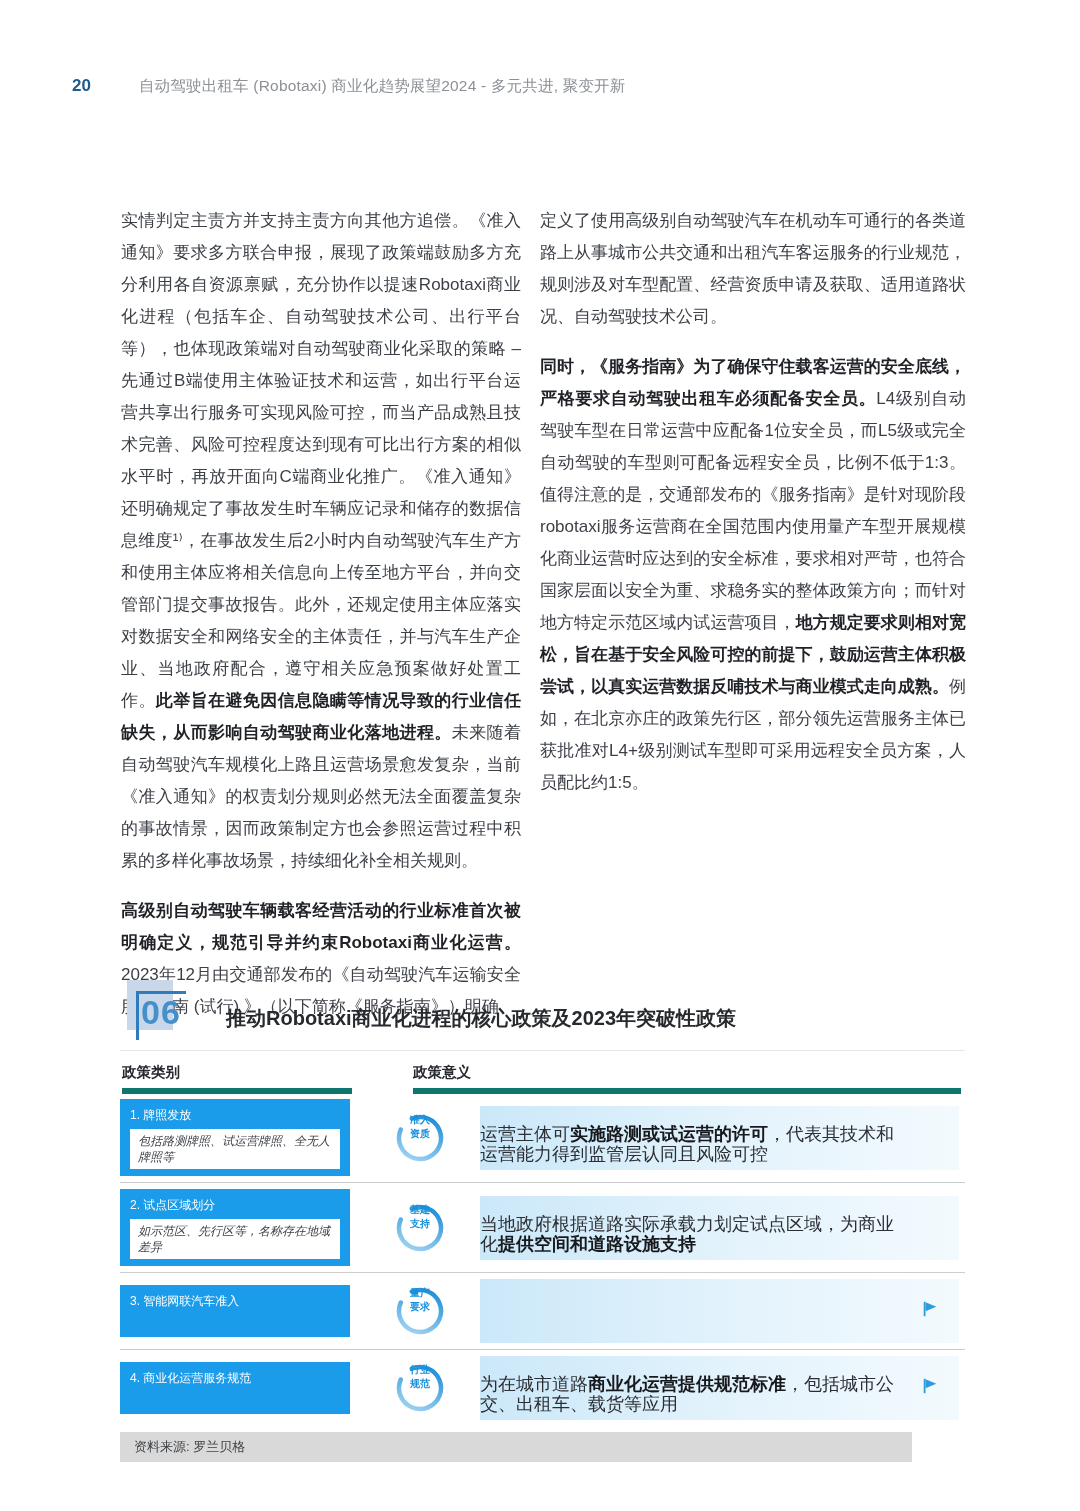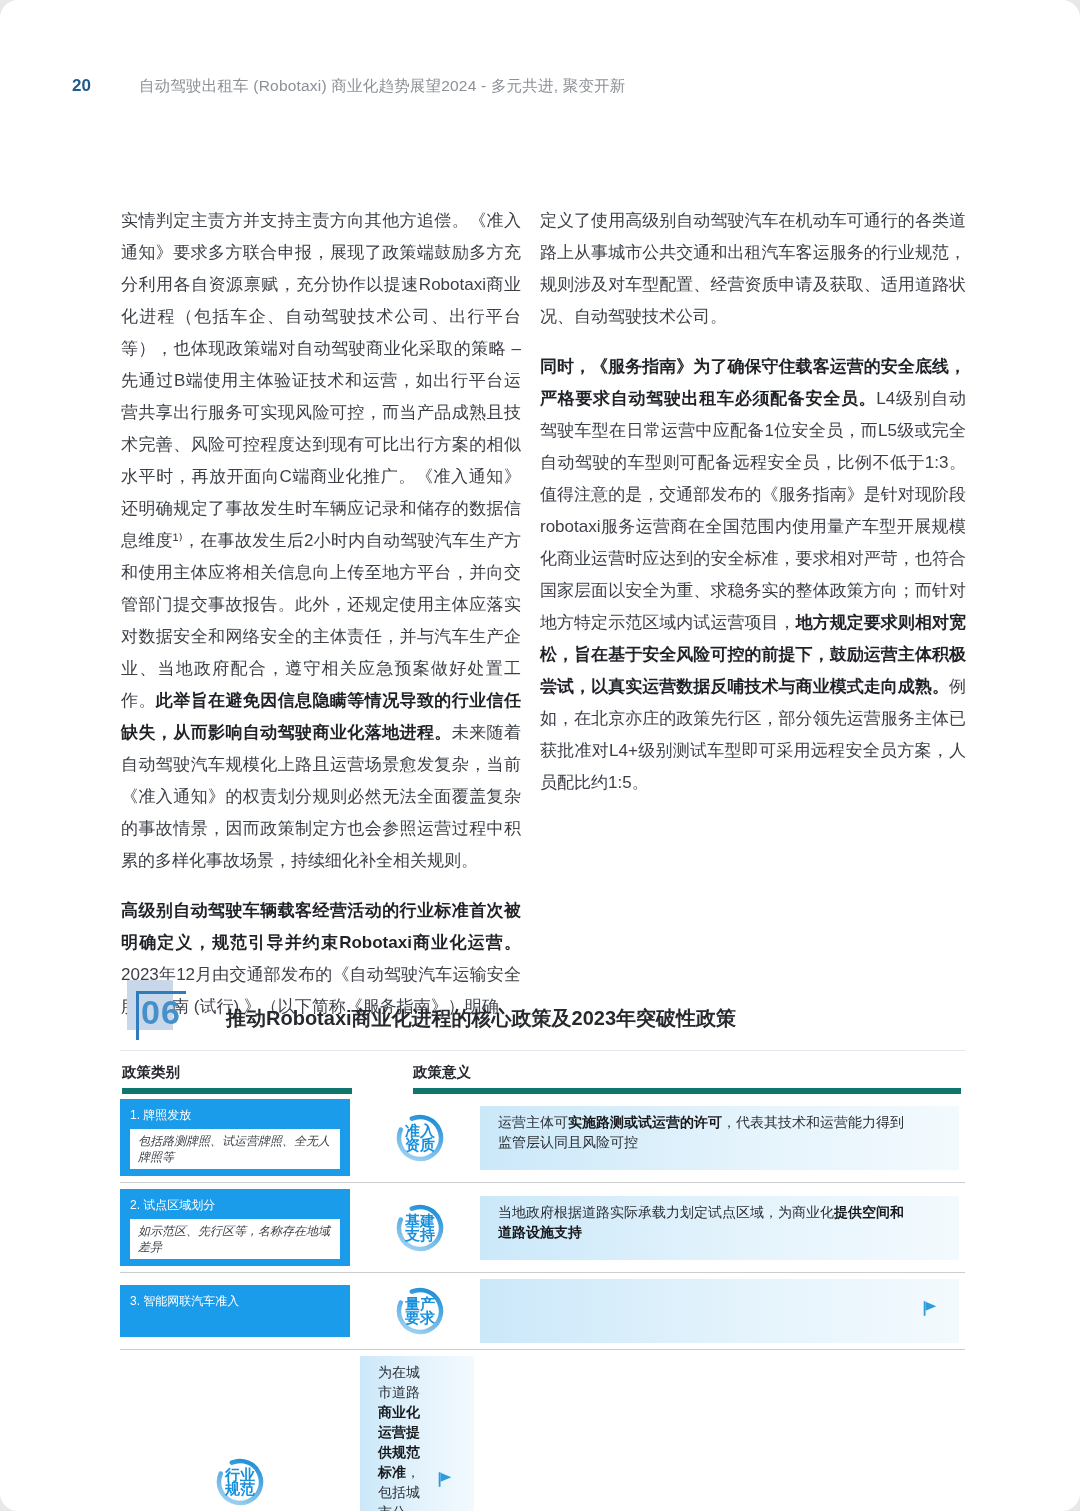--- a/index.html
+++ b/index.html
@@ -1,18 +1,18 @@
 <!DOCTYPE html>
 <html><head>
 <meta charset="utf-8">
 <style>
   html,body{margin:0;padding:0;background:#e8e8e8;}
   .page{
     position:relative;width:1080px;height:1511px;background:#ffffff;
-    font-family:"Liberation Sans","DejaVu Sans",sans-serif;overflow:hidden;margin:0 auto;border-radius:18px;
+    font-family:"Liberation Sans","DejaVu Sans",sans-serif;overflow:hidden;margin:0 auto;
   }
   
   .page-header{position:absolute;top:76px;left:72px;display:flex;align-items:baseline;gap:48px;}
   .page-num{font-size:17px;font-weight:700;color:#1E5B8D;}
   .page-title{font-size:15.5px;color:#8C9096;letter-spacing:.2px;}
   
   .col{position:absolute;top:205px;font-size:17px;line-height:32px;color:#3B3F46;text-align:justify;}
   .col-left{left:121px;width:400px;}
   .col-right{left:540px;width:426px;}
   .col p{margin:0 0 18px 0;}
@@ -32,22 +32,22 @@
   .fig-col-h{position:absolute;top:0;font-size:14.5px;font-weight:700;color:#26292E;padding-bottom:6px;border-bottom:6px solid #0f766e;}
   .fig-col-h.left{left:2px;width:230px;}
   .fig-col-h.right{left:293px;width:548px;}
   .fig-row{display:grid;grid-template-columns:240px 120px 1fr;align-items:center;margin-top:6px;}
   .row-divider{border:0;border-top:1px solid #CBCDCF;margin:6px 0 0 0;}
   .cat-box{width:210px;min-height:38px;background:#1A9CEA;color:#ffffff;padding:7px 10px;}
   .cat-title{font-size:12px;font-weight:400;line-height:18px;}
   .cat-note{margin-top:5px;background:#ffffff;color:#3A3E44;font-style:italic;font-size:12px;line-height:16px;padding:4px 8px;}
   .badge{position:relative;width:50px;height:50px;margin:0 auto;}
   .badge svg{position:absolute;left:0;top:0;}
-  .badge-txt{position:absolute;left:0;top:0;width:50px;height:50px;display:flex;flex-direction:column;align-items:center;justify-content:center;color:#1790DC;font-weight:700;font-size:15px;line-height:14px;}
-  .desc-box{position:relative;min-height:52px;display:flex;align-items:flex-start;background:linear-gradient(90deg,#CBE8F9 0%,#E4F3FC 55%,#F3FAFE 100%);padding:6px 54px 6px 18px;font-size:14px;line-height:20px;color:#2B2E33;margin-right:6px;}
+  .badge-txt{position:absolute;left:0;top:0;width:50px;height:50px;display:flex;flex-direction:column;align-items:center;justify-content:flex-start;color:#1790DC;font-weight:700;font-size:10px;line-height:14px;}
+  .desc-box{position:relative;min-height:52px;display:flex;align-items:flex-end;background:linear-gradient(90deg,#CBE8F9 0%,#E4F3FC 55%,#F3FAFE 100%);padding:6px 54px 6px 0;font-size:18px;line-height:20px;color:#2B2E33;margin-right:6px;}
   .desc-box .b{color:#17191C;}
   .flag{position:absolute;right:20px;top:50%;transform:translateY(-50%);}
   .fig-legend{display:flex;justify-content:flex-end;align-items:center;gap:10px;margin-top:12px;padding-right:26px;font-size:12.5px;color:#55595E;}
   .fig-source{margin-top:12px;width:792px;background:#D9D9D9;color:#3E4247;font-size:13px;line-height:30px;height:30px;padding-left:14px;box-sizing:border-box;}
   .svgdefs{position:absolute;width:0;height:0;}
 </style>
 </head>
 <body>
 
 <svg class="svgdefs" aria-hidden="true">
@@ -151,20 +151,23 @@
           <svg width="18" height="18" viewBox="0 0 20 20">
               <path d="M4 2 v16" stroke="#2E9BDB" stroke-width="2" fill="none"></path>
               <path d="M5 2.5 L17 7.5 L5 12.5 Z" fill="#2E9BDB"></path>
             </svg>
         </span>
       </div>
     </div>
     <hr class="row-divider">
 
     <div class="fig-row">
+      <div class="cat-box">
+        <div class="cat-title">4. 商业化运营服务规范</div>
+      </div>
       <div class="badge">
         <svg width="50" height="50" viewBox="0 0 50 50">
           <circle cx="25" cy="25" r="21" fill="none" stroke="url(#ringGrad)" stroke-width="4.5" stroke-linecap="round" pathLength="100" stroke-dasharray="88 12" transform="rotate(247 25 25)"></circle>
         </svg>
         <div class="badge-txt">
           <span>行业</span>
           <span>规范</span>
         </div>
       </div>
       <div class="desc-box">

